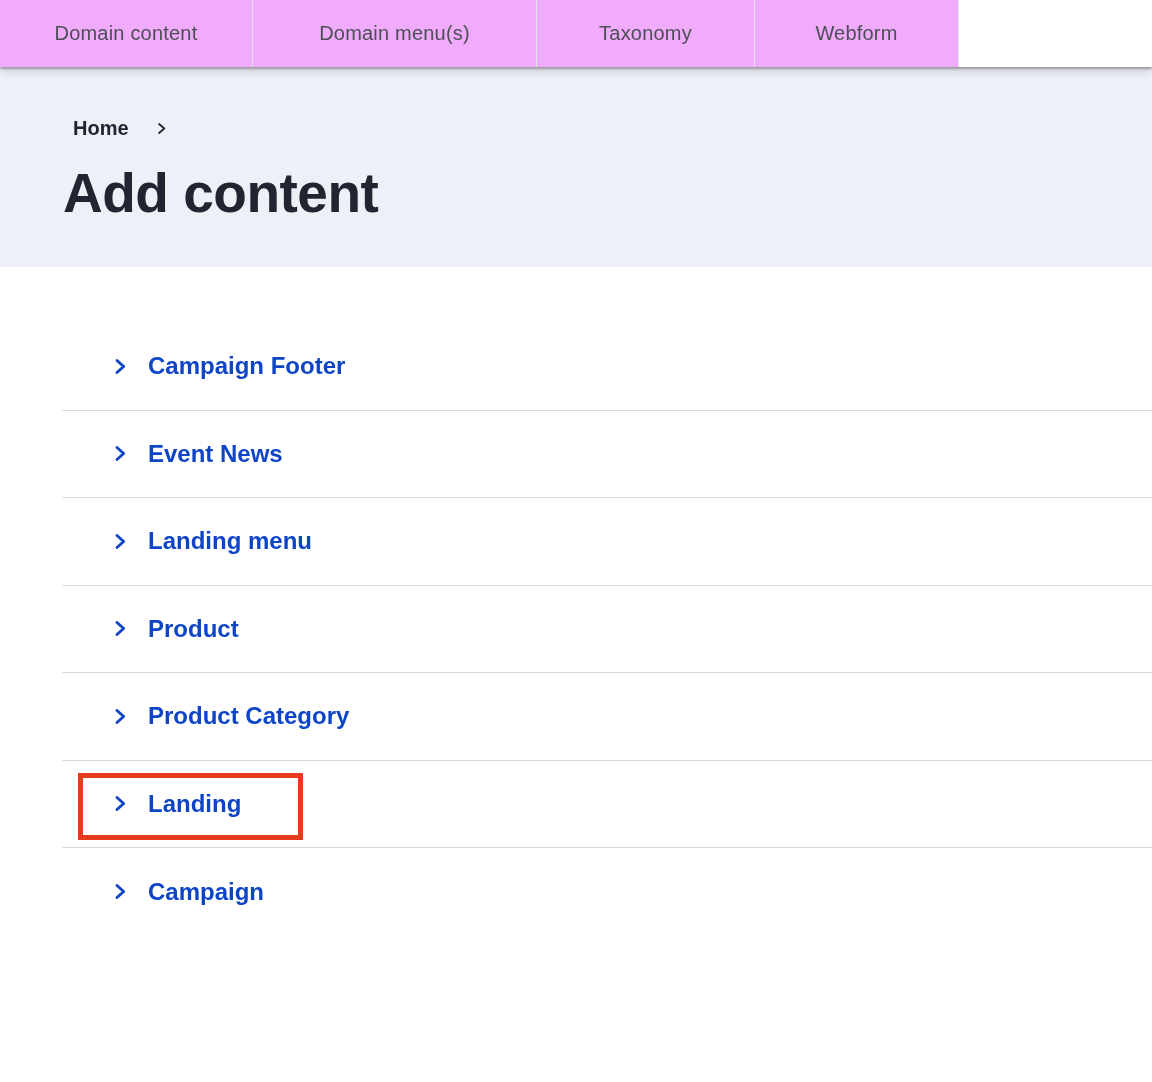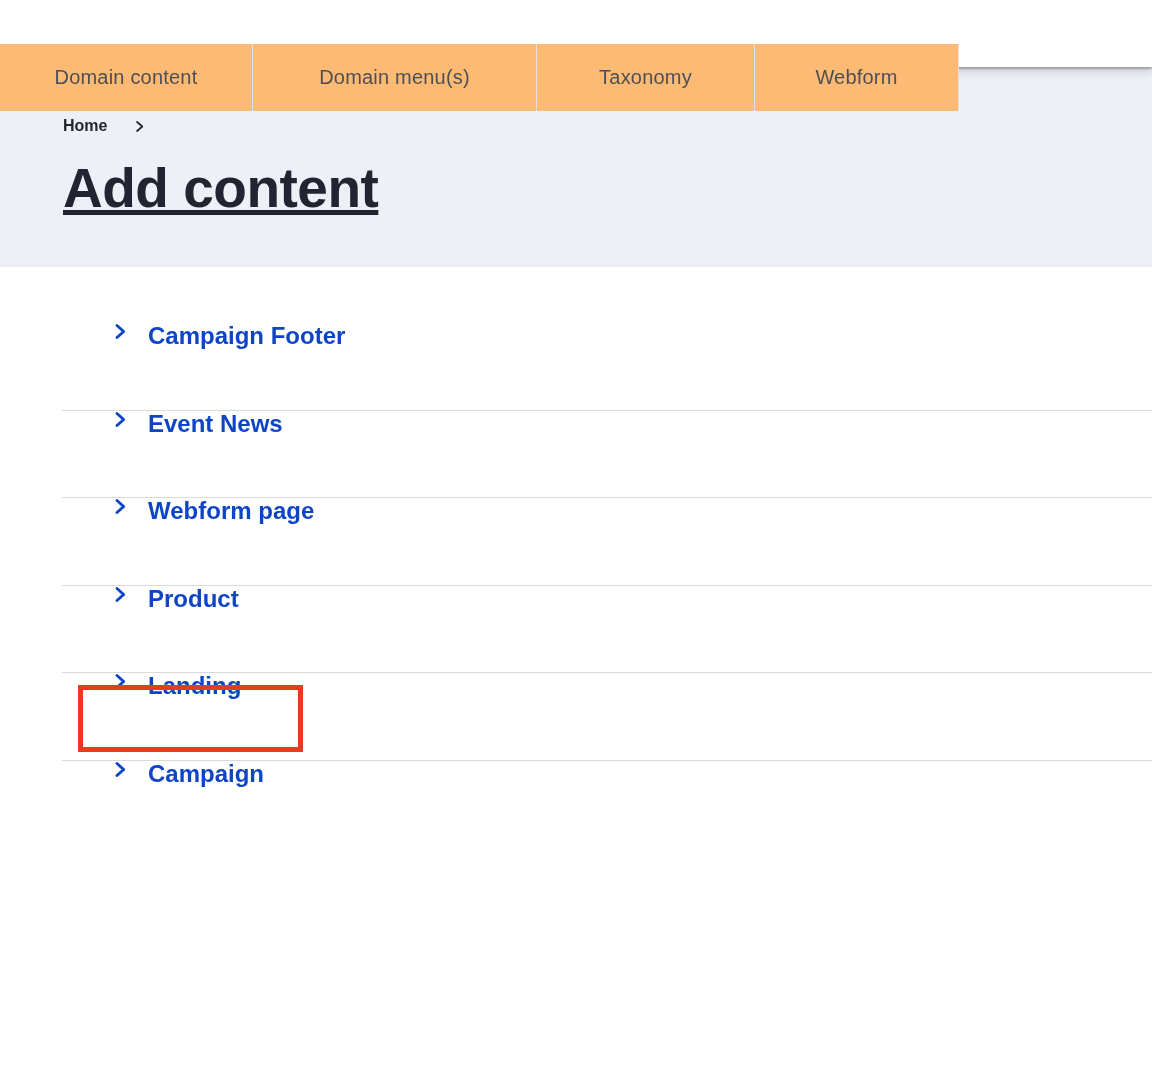--- a/index.html
+++ b/index.html
@@ -22,22 +22,21 @@
   .topnav .tab {
     display: flex;
     align-items: center;
     justify-content: center;
     height: 100%;
     border-right: 1px solid #e0e0e0;
     color: #4d4f54;
     font-size: 20px;
     letter-spacing: 0.2px;
     cursor: pointer;
-    background: #fdba74;
-    margin-top: 44px;
+    background: #f0abfc;
   }
   .tab-w1 { width: 253px; }
   .tab-w2 { width: 284px; }
   .tab-w3 { width: 164px; }
   .tab-w4 { width: 218px; text-align: right; }
   .tab-w5 { width: 204px; }
   .topnav .filler { flex: 1; }
 
   
   .page-header {
@@ -45,47 +44,48 @@
     background: #eef0f8;
     padding: 50px 0 0 63px;
   }
   .breadcrumb {
     display: flex;
     align-items: center;
     gap: 26px;
     color: #23242c;
   }
   .breadcrumb .crumb {
-    font-size: 16px;
+    font-size: 20px;
     font-weight: bold;
     color: #23242c;
     text-decoration: none;
     cursor: pointer;
+    margin-left: 10px;
   }
   .breadcrumb .sep {
     display: inline-flex;
     color: #23242c;
   }
   .page-title {
     margin-top: 21px;
     font-size: 55px;
     font-weight: bold;
     color: #222431;
     letter-spacing: -0.5px;
-    text-decoration: underline;
   }
 
   
   .type-list {
     margin-left: 62px;
     margin-top: 56px;
   }
   .type-row {
     position: relative;
     display: flex;
+    align-items: center;
     height: 87.5px;
     border-bottom: 1px solid #dadada;
     padding-left: 50px;
     gap: 19px;
   }
   .type-row.last { border-bottom: none; }
   .chev {
     display: inline-flex;
     color: #0e45c7;
     flex: 0 0 auto;
@@ -158,33 +158,41 @@
     </span>
     <a class="type-link">Event News</a>
   </div>
 
   <div class="type-row">
     <span class="chev">
       <svg width="17" height="17" viewBox="0 0 16 16">
           <path d="M4.7 2.3 L11 8 L4.7 13.7" fill="none" stroke="currentColor" stroke-width="2.7" stroke-linecap="round" stroke-linejoin="round"></path>
         </svg>
     </span>
-    <a class="type-link">Webform page</a>
+    <a class="type-link">Landing menu</a>
   </div>
 
 
   <div class="type-row">
     <span class="chev">
       <svg width="17" height="17" viewBox="0 0 16 16">
           <path d="M4.7 2.3 L11 8 L4.7 13.7" fill="none" stroke="currentColor" stroke-width="2.7" stroke-linecap="round" stroke-linejoin="round"></path>
         </svg>
     </span>
     <a class="type-link">Product</a>
   </div>
 
+  <div class="type-row">
+    <span class="chev">
+      <svg width="17" height="17" viewBox="0 0 16 16">
+          <path d="M4.7 2.3 L11 8 L4.7 13.7" fill="none" stroke="currentColor" stroke-width="2.7" stroke-linecap="round" stroke-linejoin="round"></path>
+        </svg>
+    </span>
+    <a class="type-link">Product Category</a>
+  </div>
 
   <div class="type-row">
     <div class="highlight-box"></div>
     <span class="chev">
       <svg width="17" height="17" viewBox="0 0 16 16">
           <path d="M4.7 2.3 L11 8 L4.7 13.7" fill="none" stroke="currentColor" stroke-width="2.7" stroke-linecap="round" stroke-linejoin="round"></path>
         </svg>
     </span>
     <a class="type-link">Landing</a>
   </div>

